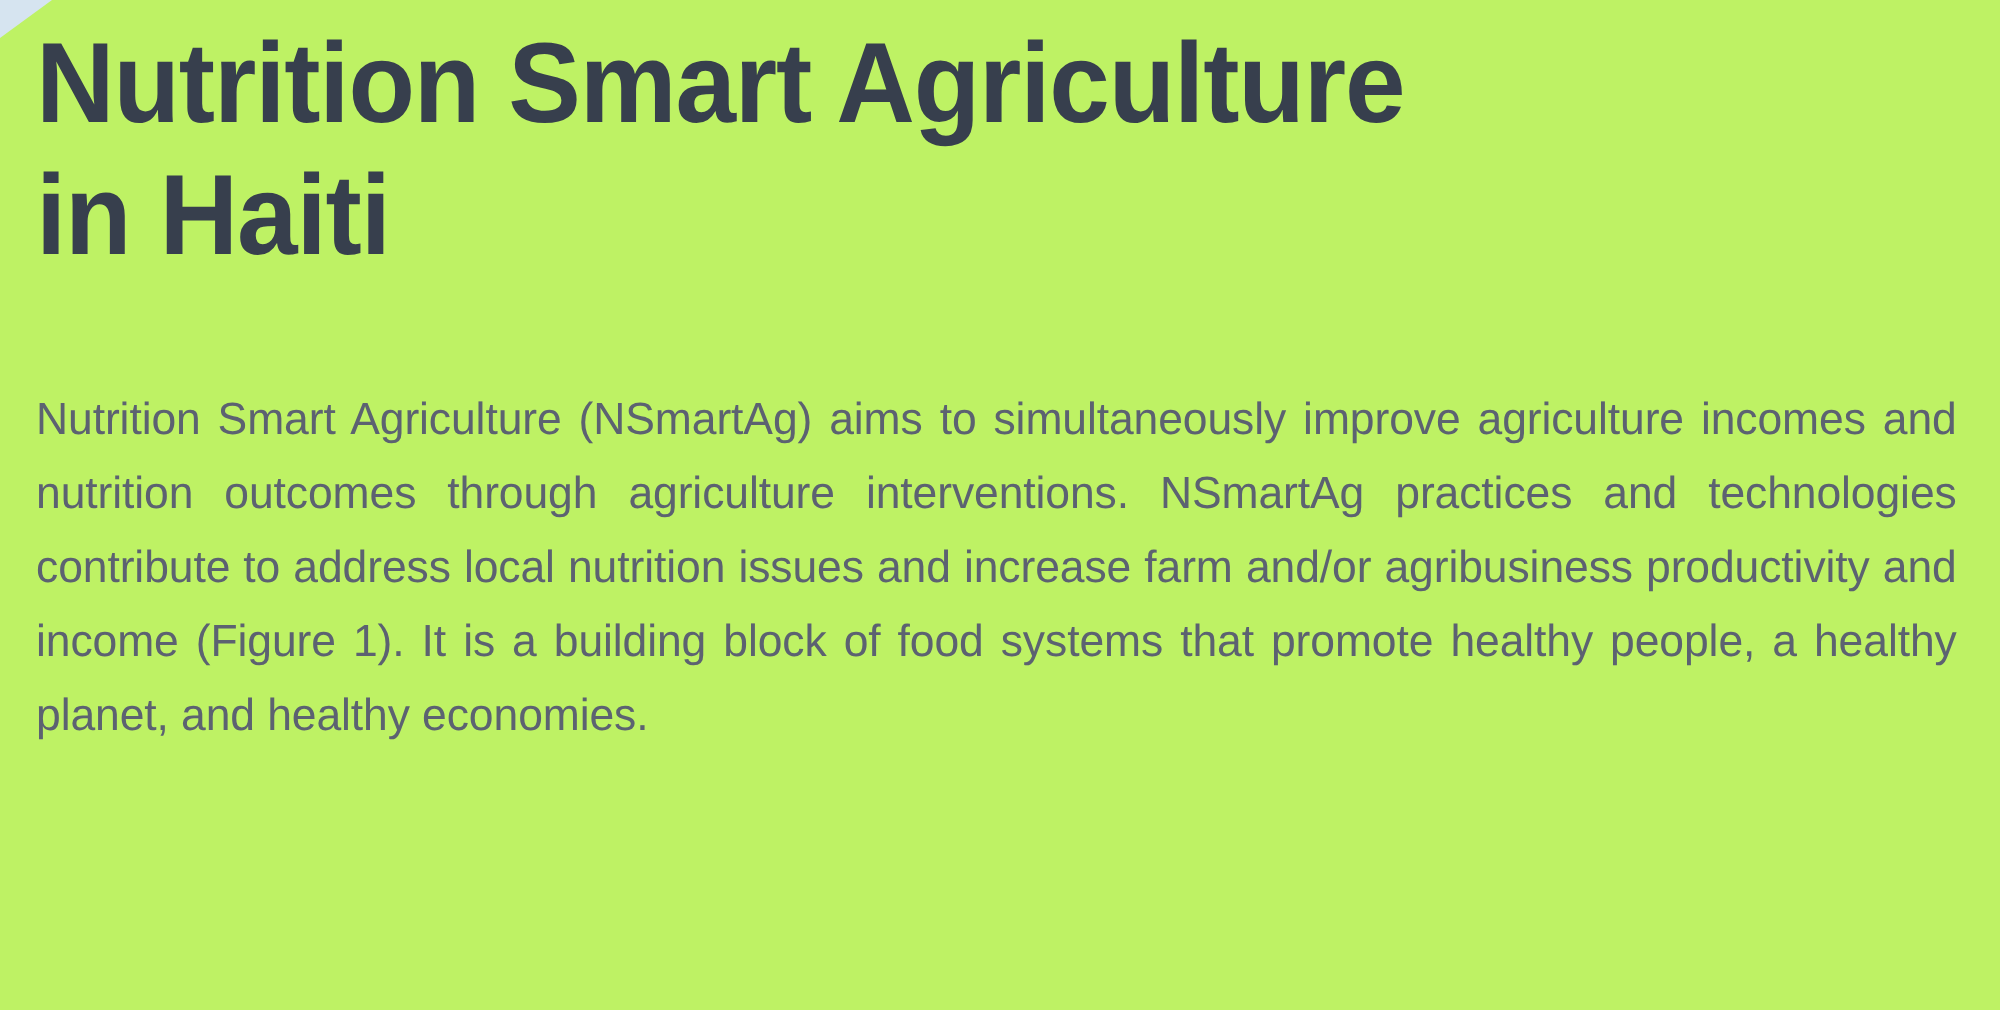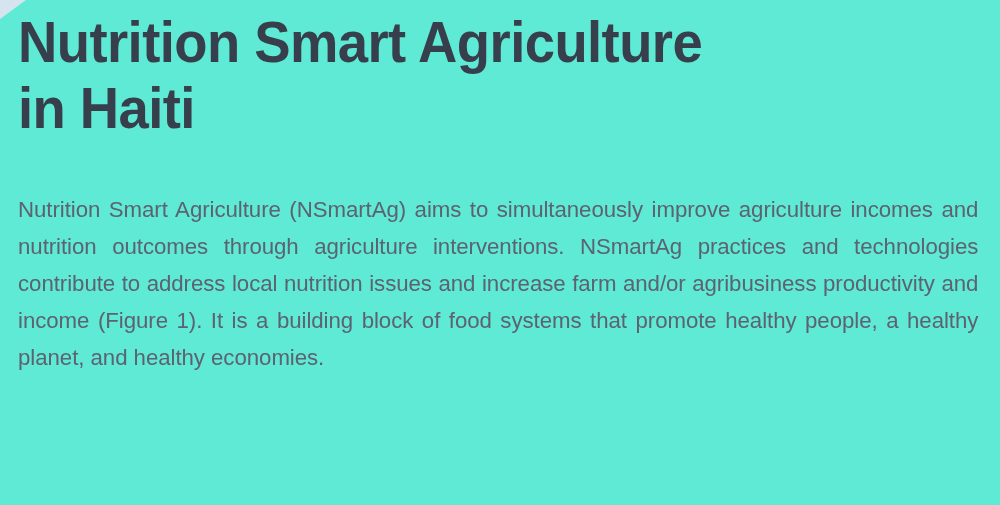--- a/index.html
+++ b/index.html
@@ -15,21 +15,21 @@
     font-family: "Liberation Sans", sans-serif;
     overflow: hidden;
     position: relative;
   }
 
   
   .page {
     position: relative;
     width: 1000px;
     height: 505px;
-    background: #5eead4;
+    background: #bef264;
     box-sizing: border-box;
     overflow: hidden;
   }
 
   
   .corner-wedge {
     position: absolute;
     top: 0;
     left: 0;
     width: 26px;

